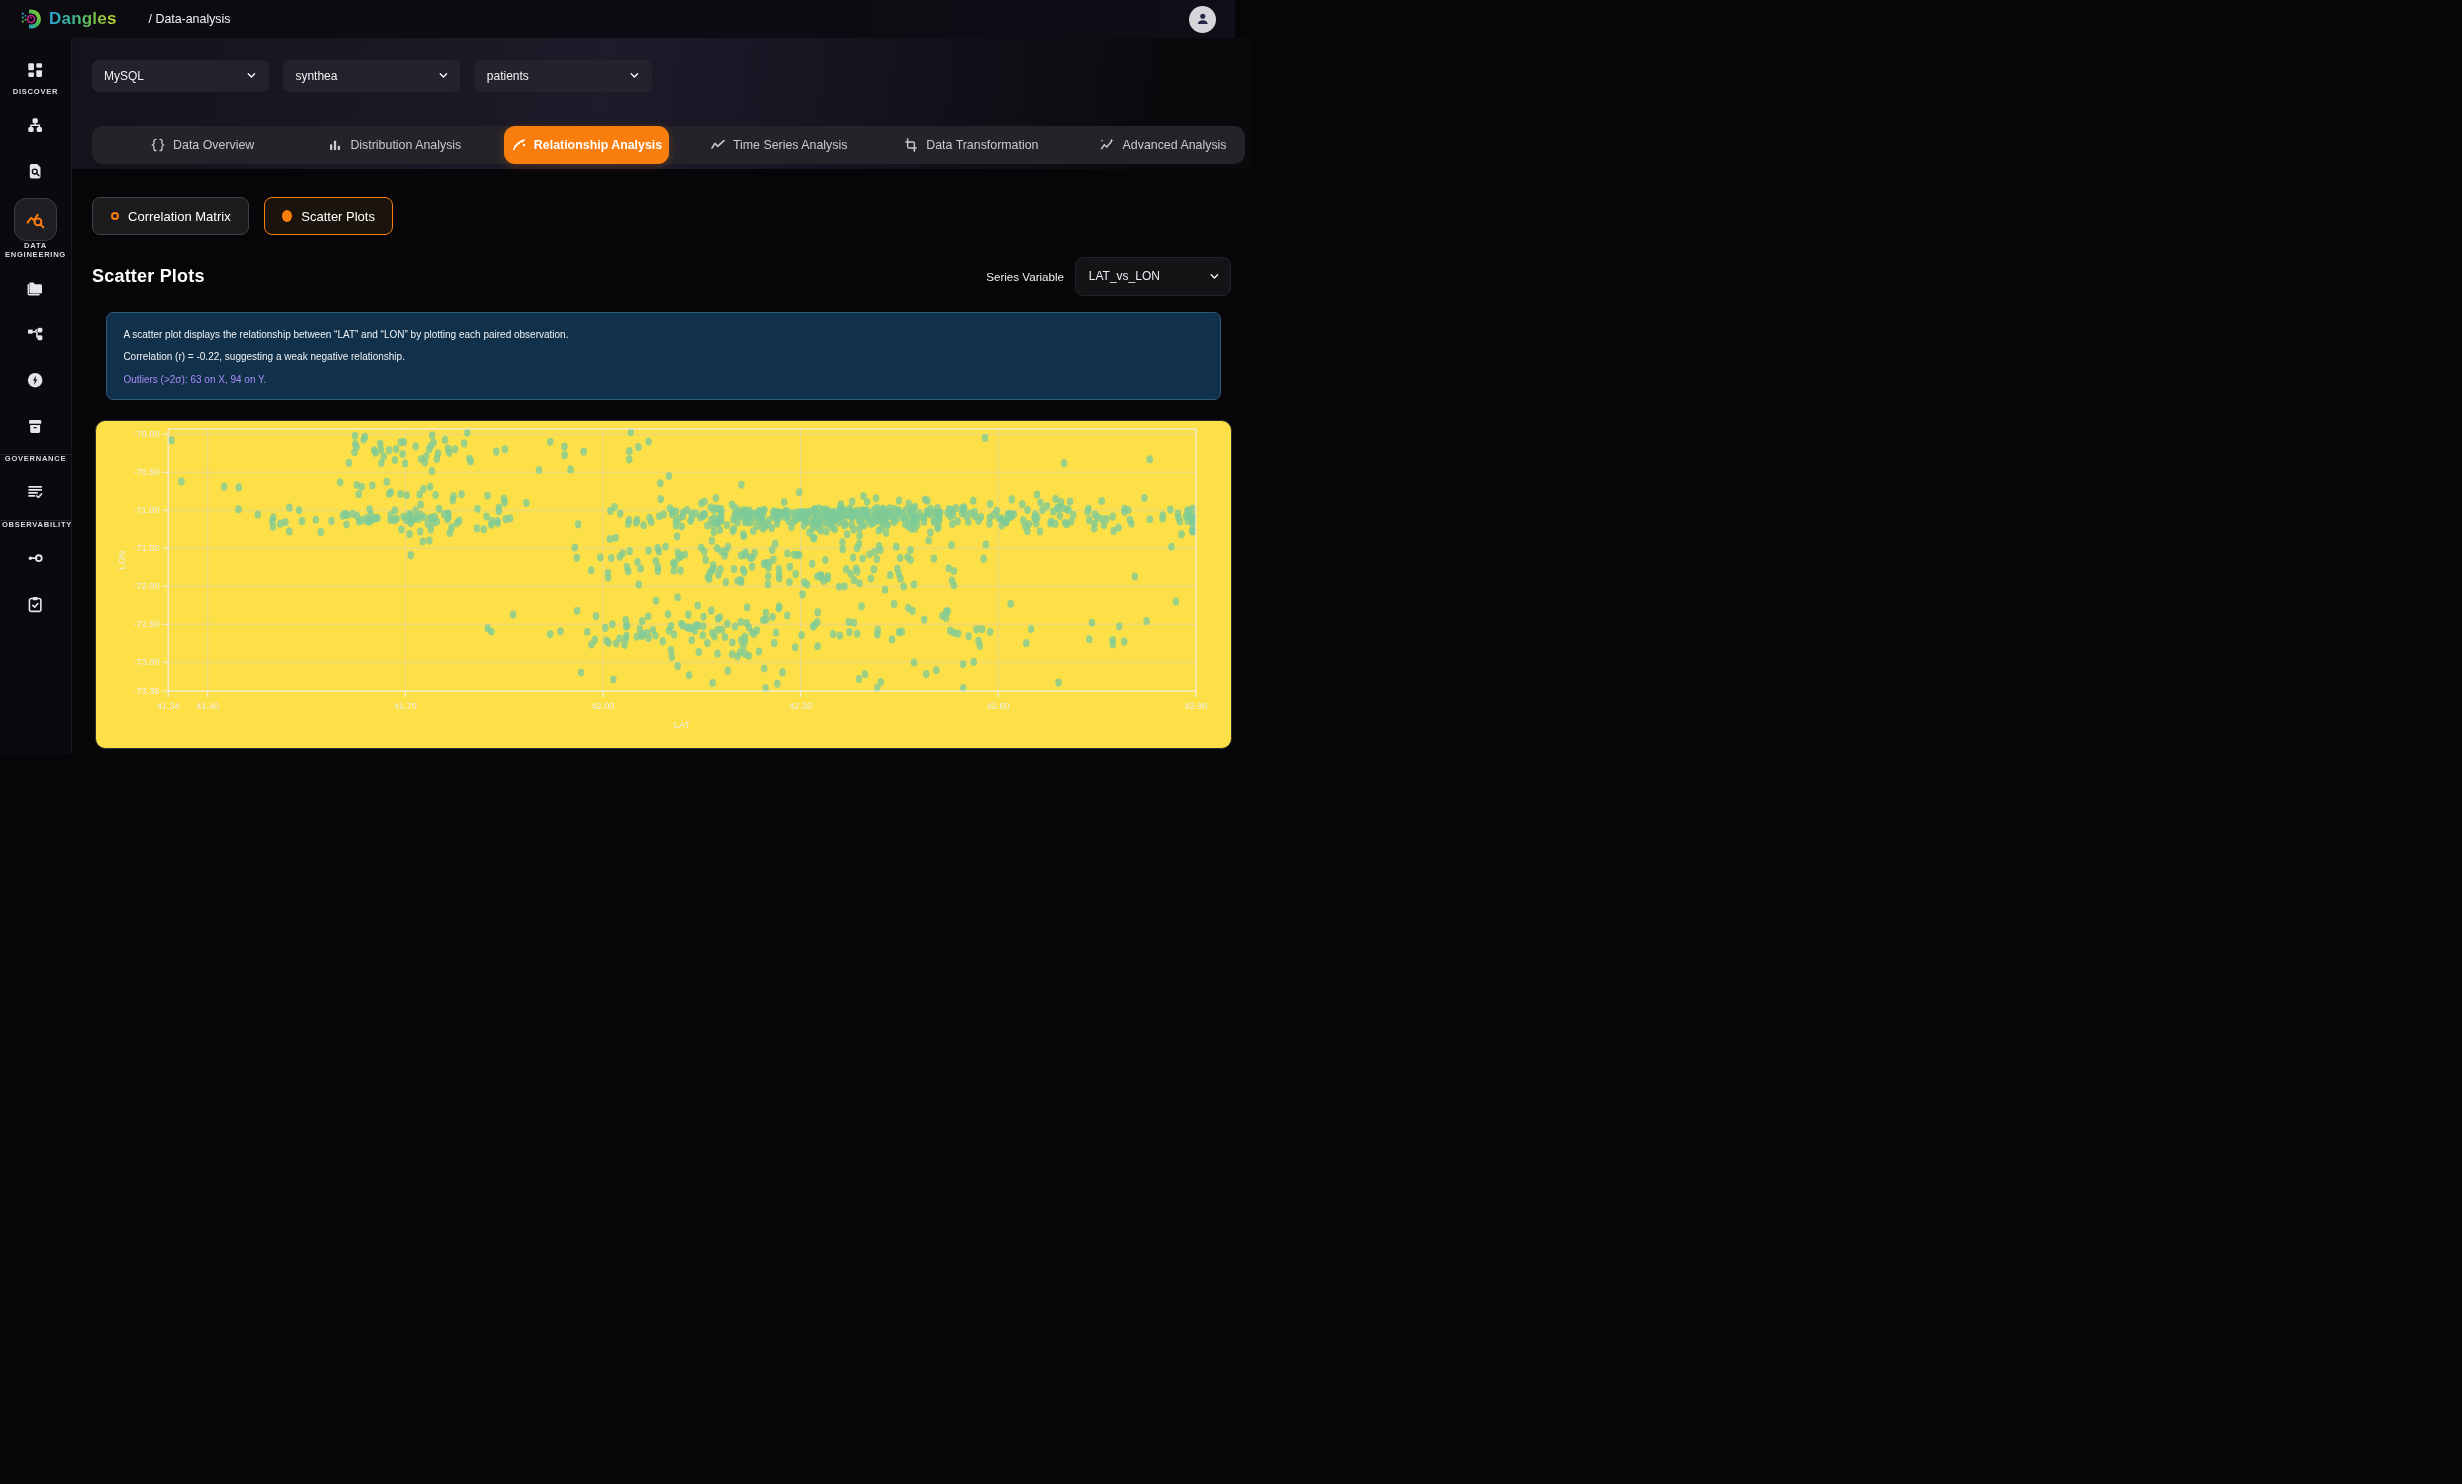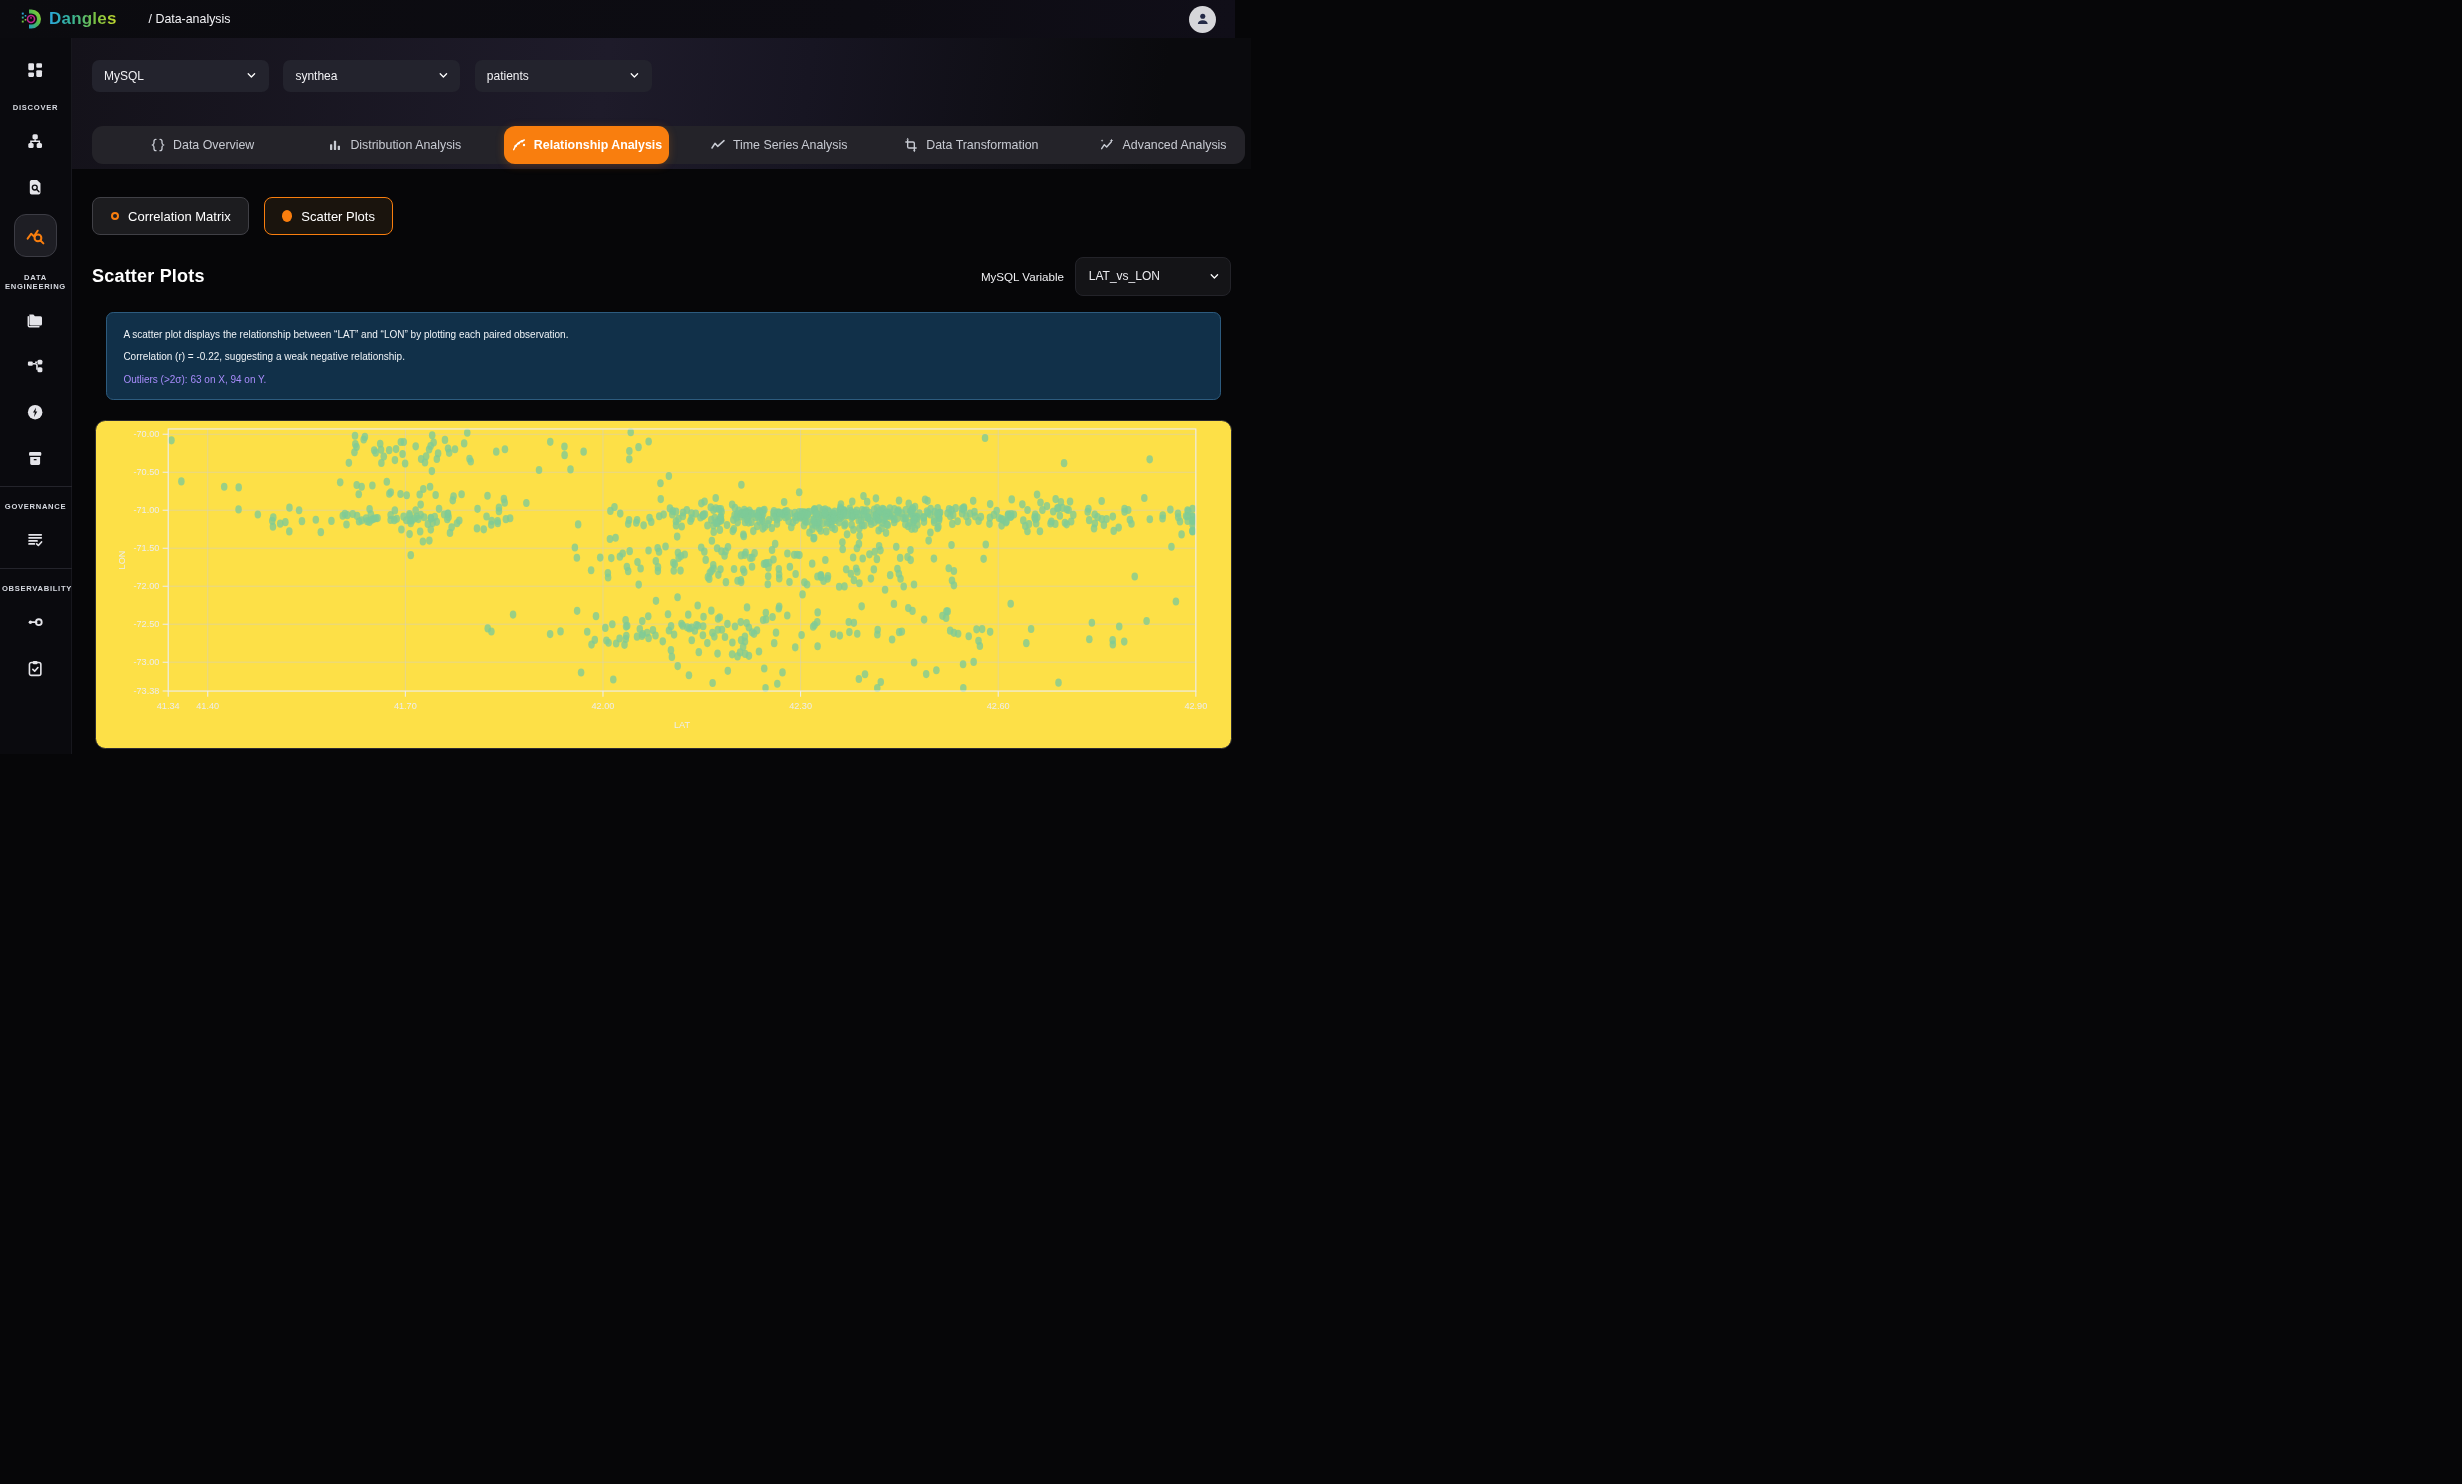--- a/index.html
+++ b/index.html
@@ -13,21 +13,21 @@
   .logo-mark { width:24px; height:24px; margin-right:4px; }
   .logo-text { font-size:17px; font-weight:700; letter-spacing:0.2px;
     background:linear-gradient(90deg,#2ba7dc 0%,#35b49a 32%,#7ac143 68%,#c3d82e 100%);
     -webkit-background-clip:text; background-clip:text; color:transparent; }
   .breadcrumb { margin-left:32px; color:#f2f2f5; font-size:12.4px; }
   .avatar { position:absolute; right:19px; top:5.6px; width:27px; height:27px; border-radius:50%; background:#d6d6da; display:flex; align-items:center; justify-content:center; cursor:pointer; }
   .avatar svg { width:17.5px; height:17.5px; }
 
   
   .sidebar { position:absolute; top:38px; left:0; bottom:0; width:72px; background:#0a0a0e; border-right:0.8px solid #17171d; display:flex; flex-direction:column; align-items:center; z-index:5; }
-  .side-label { margin-top:16px; width:67px; text-align:center; color:#d6d9e0; font-size:7.6px; font-weight:700; letter-spacing:0.7px; line-height:9.6px; }
+  .side-label { width:67px; text-align:center; color:#d6d9e0; font-size:7.6px; font-weight:700; letter-spacing:0.7px; line-height:9.6px; }
   .nav-item { margin-top:11px; width:35px; height:35px; display:flex; align-items:center; justify-content:center; color:#e4e4e9; cursor:pointer; }
   .nav-item:first-child { margin-top:14.4px; }
   .nav-item svg { width:18.3px; height:18.3px; }
   .nav-item.active { width:43px; height:43px; margin-top:8.8px; background:#1e1e24; border:0.8px solid #3c3c44; border-radius:12px; color:#f97e0e; }
   .nav-item.active svg { width:21px; height:21px; }
   .side-divider { margin-top:9.6px; width:72px; height:0.8px; background:#24242b; }
 
   
   .main { position:absolute; top:38px; left:72px; right:0; bottom:0; }
   .top-band { height:131px; background:linear-gradient(97deg,#14121a 0%,#1e1b2a 45%,#171522 62%,#0a0a0d 92%); padding:21.5px 0 0 20px; }
@@ -279,21 +279,21 @@
           </div>
           <div class="subtab active">
             <span class="dot-filled"></span>
             <span>Scatter Plots</span>
           </div>
         </div>
 
       <div class="section-head">
         <span class="section-title">Scatter Plots</span>
         <span class="flex-sp"></span>
-        <span class="var-label">MySQL Variable</span>
+        <span class="var-label">Series Variable</span>
         <div class="var-select">
           <span class="val">LAT_vs_LON</span>
           <svg class="chev" viewBox="0 0 24 24">
             <path d="M6 9l6 6 6-6" fill="none" stroke="currentColor" stroke-width="2.4" stroke-linecap="round" stroke-linejoin="round"></path>
           </svg>
         </div>
       </div>
 
       <div class="insight">
         <p>A scatter plot displays the relationship between “LAT” and “LON” by plotting each paired observation.</p>

